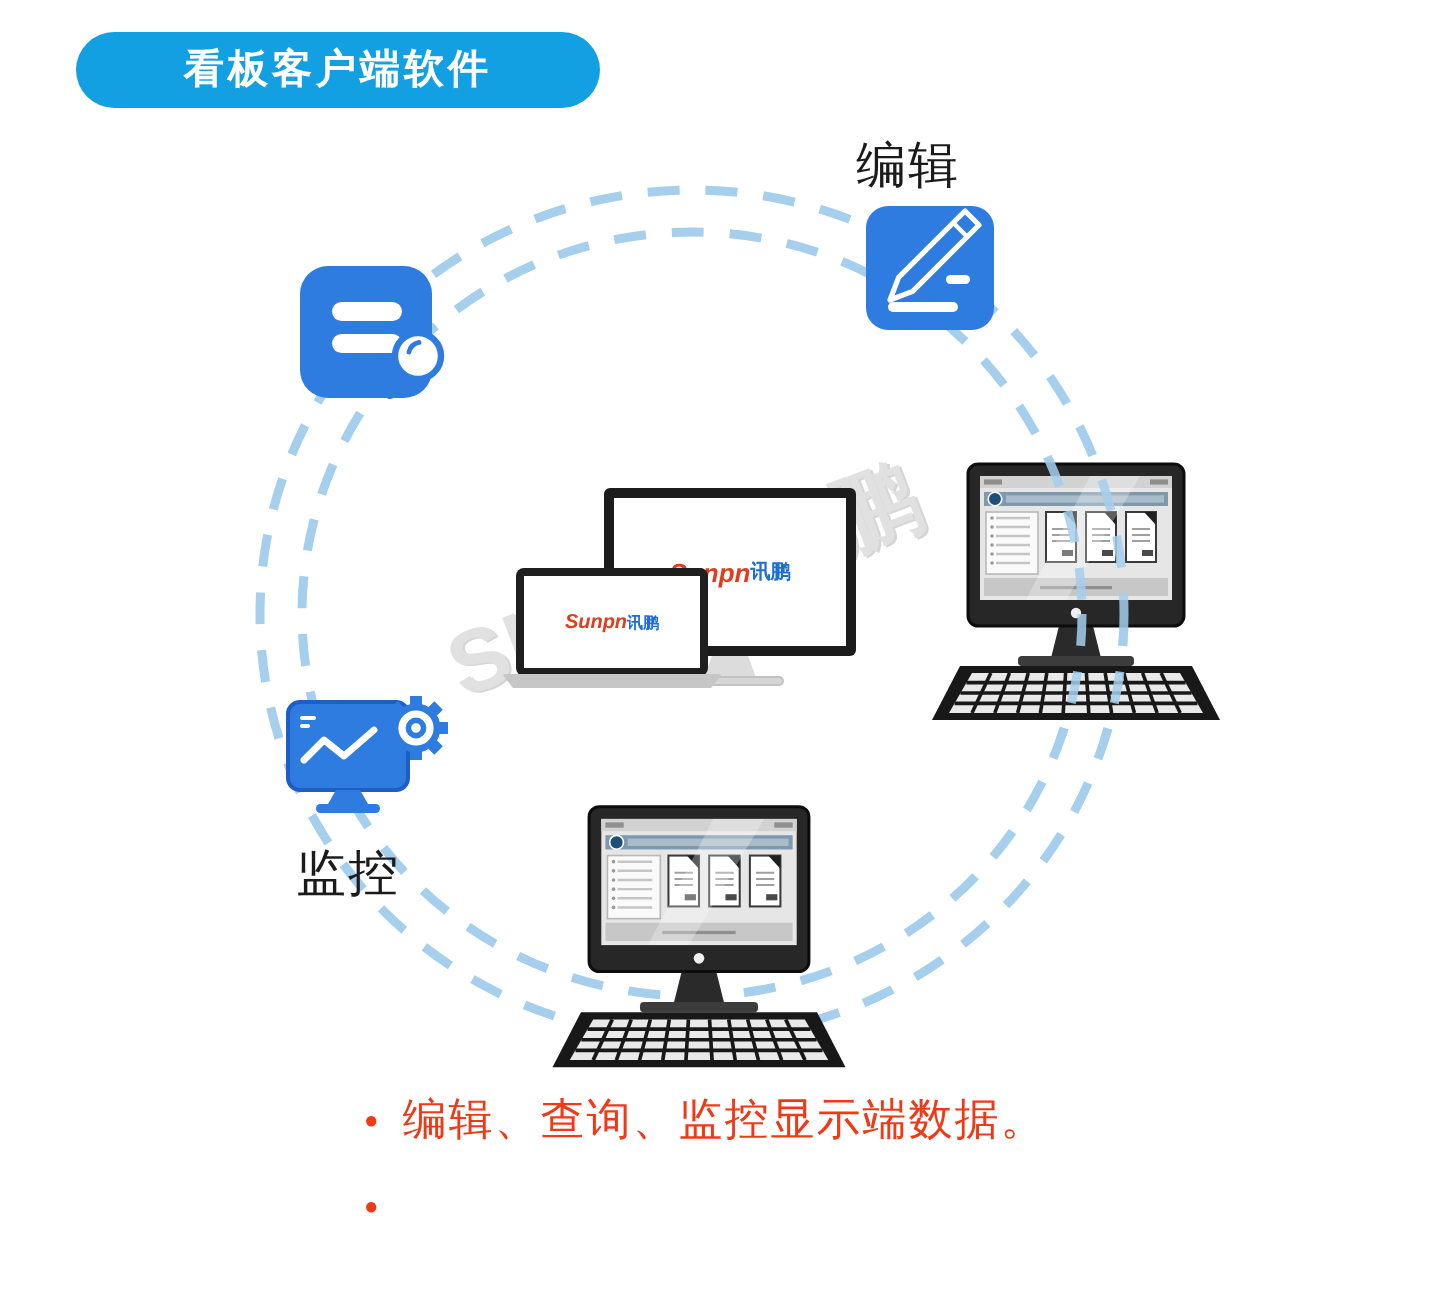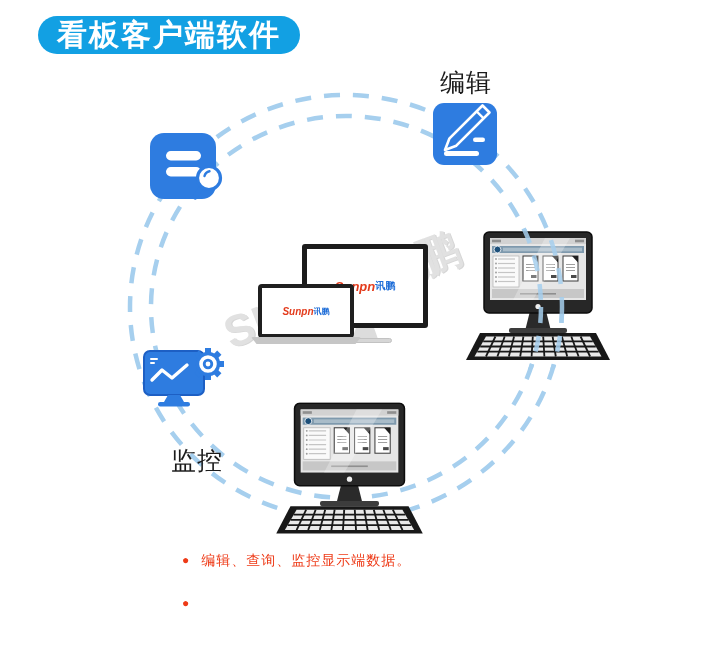--- a/index.html
+++ b/index.html
@@ -4,30 +4,30 @@
 <style>
   html,body{margin:0;padding:0;background:#fff;}
   .stage{
     position:relative;width:723px;height:655px;background:#ffffff;overflow:hidden;
     font-family:"Liberation Sans","DejaVu Sans",sans-serif;
   }
   .abs{position:absolute;}
   
   .header-pill{
     left:38px;top:16px;width:262px;height:38px;border-radius:20px;
-    background:#12a0e3;color:#ffffff;font-size:30px;font-weight:bold;
+    background:#12a0e3;color:#ffffff;font-size:20px;font-weight:bold;
     letter-spacing:2px;text-align:center;line-height:38px;
   }
   
   .node-label{
-    color:#1b1b1b;font-size:25px;font-weight:500;text-align:center;letter-spacing:1px;
+    color:#1b1b1b;font-size:25px;font-weight:500;letter-spacing:1px;
   }
   .lbl-query{left:146px;top:94px;width:76px;}
   .lbl-edit{left:428px;top:66px;width:76px;}
-  .lbl-monitor{left:159px;top:420px;width:76px;margin-top:24px;}
+  .lbl-monitor{left:148px;top:420px;width:76px;}
   
   .ico-query{left:149px;top:132px;}
   .ico-edit{left:432px;top:100px;}
   .ico-monitor{left:142px;top:344px;}
   
   .pc-right{left:453px;top:231px;}
   .pc-bottom{left:263px;top:402px;}
   .center-devices{left:258px;top:244px;width:190px;height:108px;}
   .cd-monitor{left:44px;top:0;width:126px;height:84px;background:#1c1c1c;border-radius:3px;}
   .cd-monitor-screen{position:absolute;left:5px;top:5px;right:5px;bottom:5px;background:#ffffff;
@@ -48,21 +48,21 @@
   .watermark{
     left:226px;top:306px;width:310px;
     font-size:44px;font-weight:bold;color:#c9c9c9;opacity:0.55;letter-spacing:1px;
     transform:rotate(-21deg);transform-origin:left center;
     text-shadow:1px 1px 0 #b5b5b5;white-space:nowrap;
   }
   
   .bullets{left:182px;top:546px;}
   .bullet-row{display:flex;align-items:flex-start;margin-bottom:15px;color:#ee3a17;}
   .bullet-dot{font-size:12px;line-height:28px;margin-right:12px;}
-  .bullet-text{font-size:14px;line-height:28px;letter-spacing:1px;}
+  .bullet-text{font-size:22px;line-height:28px;letter-spacing:1px;}
   svg{display:block;}
 </style>
 </head>
 <body>
 
 <div class="stage">
 
   <svg width="0" height="0" style="position:absolute" xmlns="http://www.w3.org/2000/svg" xmlns:xlink="http://www.w3.org/1999/xlink" aria-hidden="true">
     <defs>
       <symbol id="desktop-pc" viewBox="0 0 170 132">

